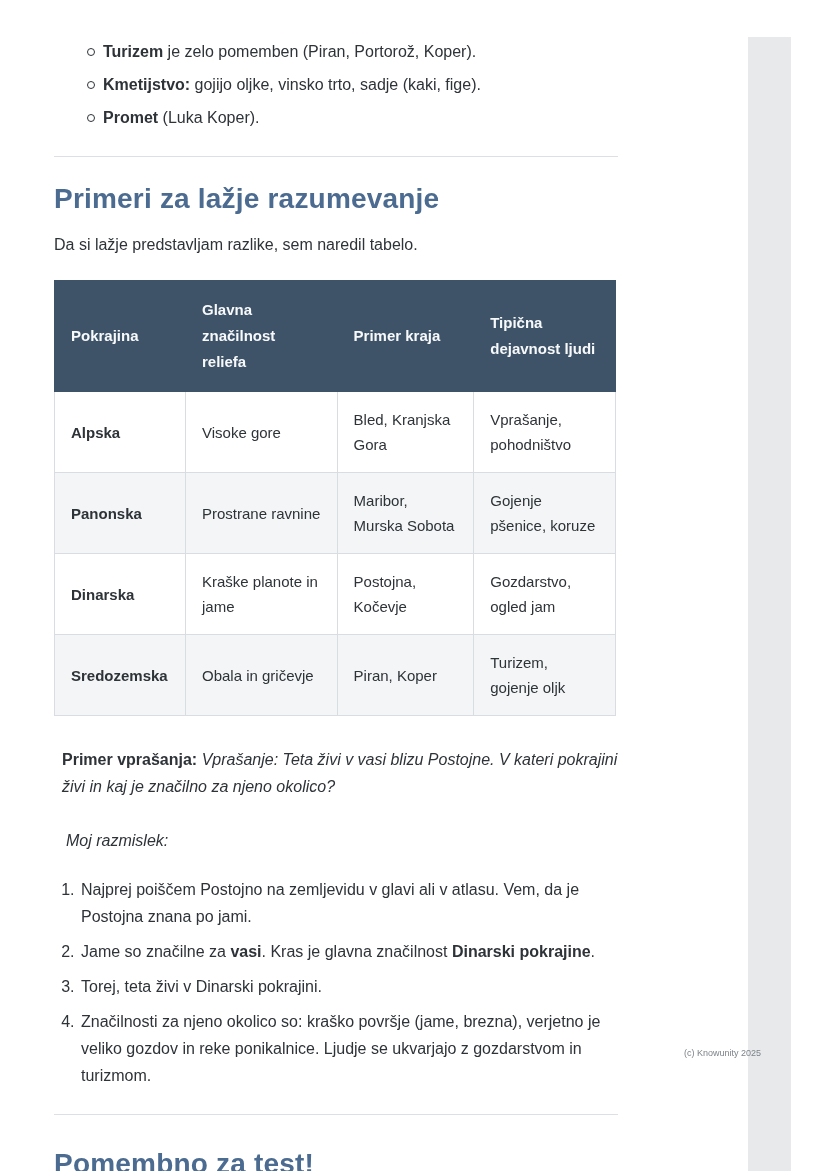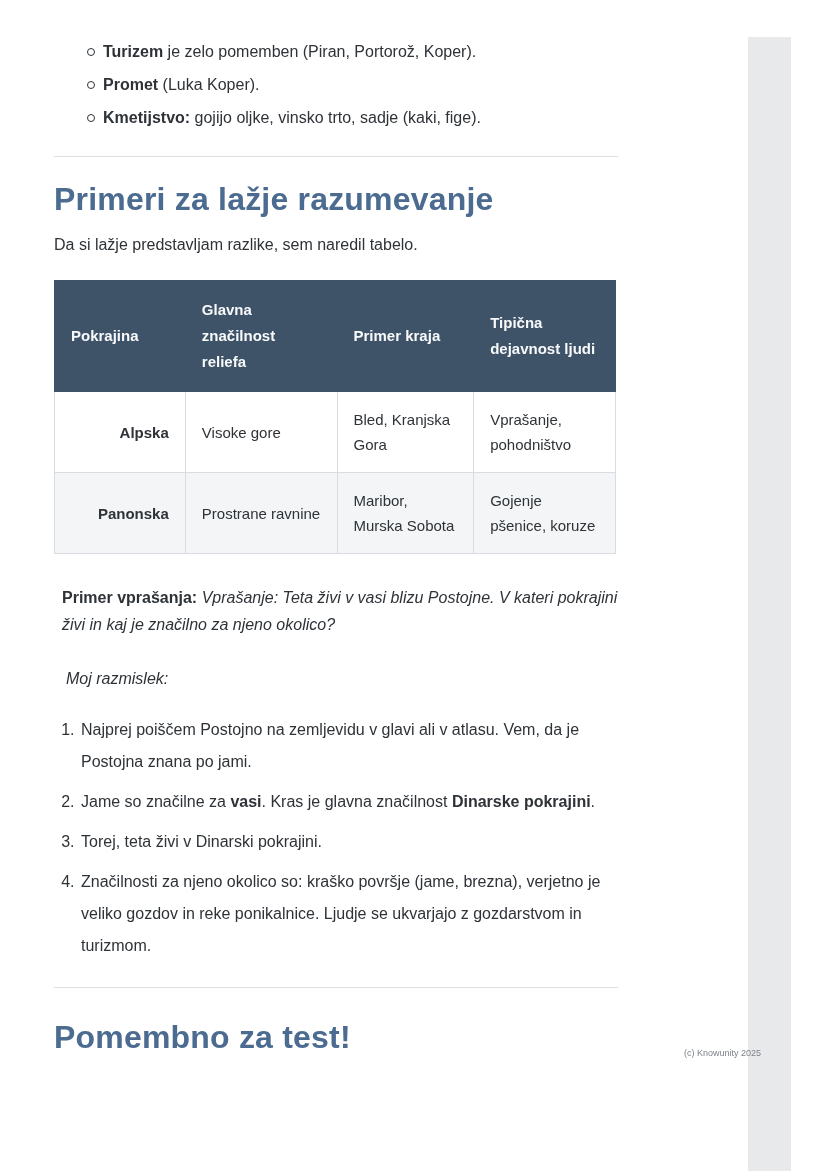--- a/index.html
+++ b/index.html
@@ -40,21 +40,21 @@
     background: transparent;
   }
   strong { font-weight: 700; }
   hr.rule {
     border: 0;
     border-top: 1px solid #dcdfe3;
     margin: 25px 0 0 0;
   }
   h2.section-title {
     margin: 27px 0 0 0;
-    font-size: 32px;
+    font-size: 28px;
     line-height: 30px;
     font-weight: 700;
     color: #4b6b90;
     letter-spacing: 0.2px;
   }
   p.para {
     margin: 17px 0 1px 0;
     line-height: 27px;
   }
   
@@ -76,36 +76,36 @@
     border: 1px solid #3e5268;
   }
   table.regions td {
     padding: 15px 16px;
     vertical-align: middle;
     line-height: 25px;
     border: 1px solid #d9dce1;
     background: #ffffff;
   }
   table.regions tbody tr:nth-child(even) td { background: #f3f5f6; }
-  table.regions td.col0 { font-weight: 700; text-align: right; }
+  table.regions td.col0 { font-weight: 700; }
   col.c0 { width: 131px; }
   col.c1 { width: 152px; }
   col.c2 { width: 137px; }
   col.c3 { width: 142px; }
   
   p.question { margin: 30px 0 0 8px; line-height: 27px; }
   p.question em, p.italic { font-style: italic; }
   p.italic { margin: 27px 0 0 12px; line-height: 27px; }
   
   ol.reasoning {
     margin: 22px 0 0 0;
     padding-left: 25px;
   }
   ol.reasoning li {
-    line-height: 32px;
+    line-height: 27px;
     margin-bottom: 8px;
     padding-left: 2px;
   }
   h2.section-title.second { margin-top: 34px; }
   
   .right-strip {
     position: absolute;
     left: 748px;
     top: 37px;
     width: 43px;
@@ -125,24 +125,24 @@
 </head>
 <body>
 
 <div class="content">
 
   <ul class="bullets">
     <li>
       <strong>Turizem</strong><span> je zelo pomemben (Piran, Portorož, Koper).</span>
     </li>
     <li>
+      <strong>Kmetijstvo:</strong><span> gojijo oljke, vinsko trto, sadje (kaki, fige).</span>
+    </li>
+    <li>
       <strong>Promet</strong><span> (Luka Koper).</span>
-    </li>
-    <li>
-      <strong>Kmetijstvo:</strong><span> gojijo oljke, vinsko trto, sadje (kaki, fige).</span>
     </li>
   </ul>
 
   <hr class="rule">
 
   <h2 class="section-title">Primeri za lažje razumevanje</h2>
 
   <p class="para">Da si lažje predstavljam razlike, sem naredil tabelo.</p>
 
   <table class="regions">
@@ -166,36 +166,48 @@
         <td>Visoke gore</td>
         <td>Bled, Kranjska Gora</td>
         <td>Vprašanje, pohodništvo</td>
       </tr>
       <tr>
         <td class="col0">Panonska</td>
         <td>Prostrane ravnine</td>
         <td>Maribor, Murska Sobota</td>
         <td>Gojenje pšenice, koruze</td>
       </tr>
+      <tr>
+        <td class="col0">Dinarska</td>
+        <td>Kraške planote in jame</td>
+        <td>Postojna, Kočevje</td>
+        <td>Gozdarstvo, ogled jam</td>
+      </tr>
+      <tr>
+        <td class="col0">Sredozemska</td>
+        <td>Obala in gričevje</td>
+        <td>Piran, Koper</td>
+        <td>Turizem, gojenje oljk</td>
+      </tr>
     </tbody>
   </table>
 
   <p class="question">
     <strong>Primer vprašanja:</strong>
     <em>Vprašanje: Teta živi v vasi blizu Postojne. V kateri pokrajini živi in kaj je značilno za njeno okolico?</em>
   </p>
 
   <p class="italic">Moj razmislek:</p>
 
   <ol class="reasoning">
     <li>
       <span>Najprej poiščem Postojno na zemljevidu v glavi ali v atlasu. Vem, da je Postojna znana po jami.</span>
     </li>
     <li>
-      <span>Jame so značilne za </span><strong>vasi</strong><span>. Kras je glavna značilnost </span><strong>Dinarske pokrajini</strong><span>.</span>
+      <span>Jame so značilne za </span><strong>vasi</strong><span>. Kras je glavna značilnost </span><strong>Dinarski pokrajine</strong><span>.</span>
     </li>
     <li>
       <span>Torej, teta živi v Dinarski pokrajini.</span>
     </li>
     <li>
       <span>Značilnosti za njeno okolico so: kraško površje (jame, brezna), verjetno je veliko gozdov in reke ponikalnice. Ljudje se ukvarjajo z gozdarstvom in turizmom.</span>
     </li>
   </ol>
 
   <hr class="rule">

